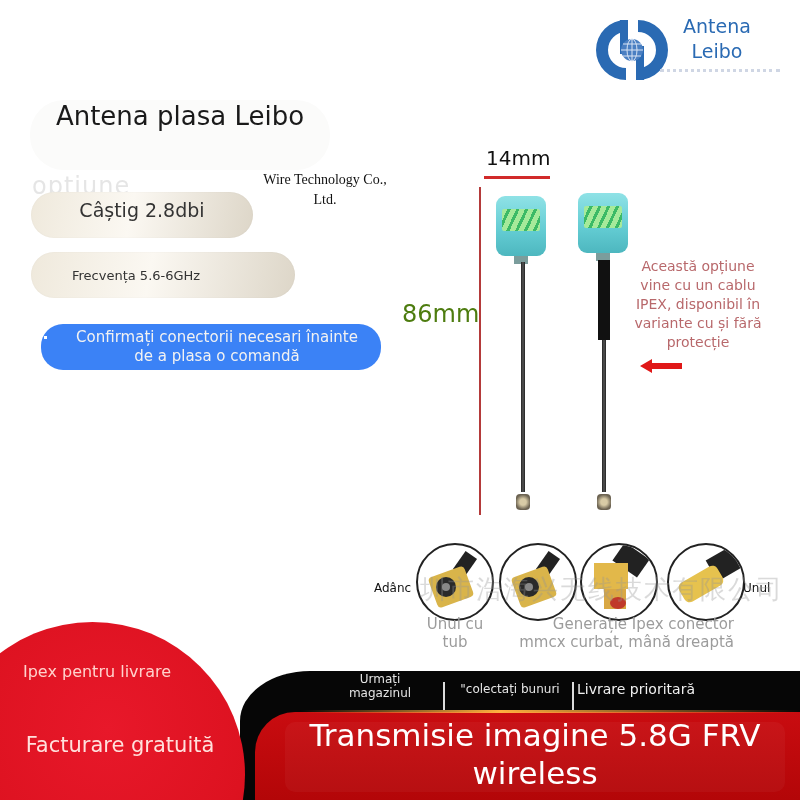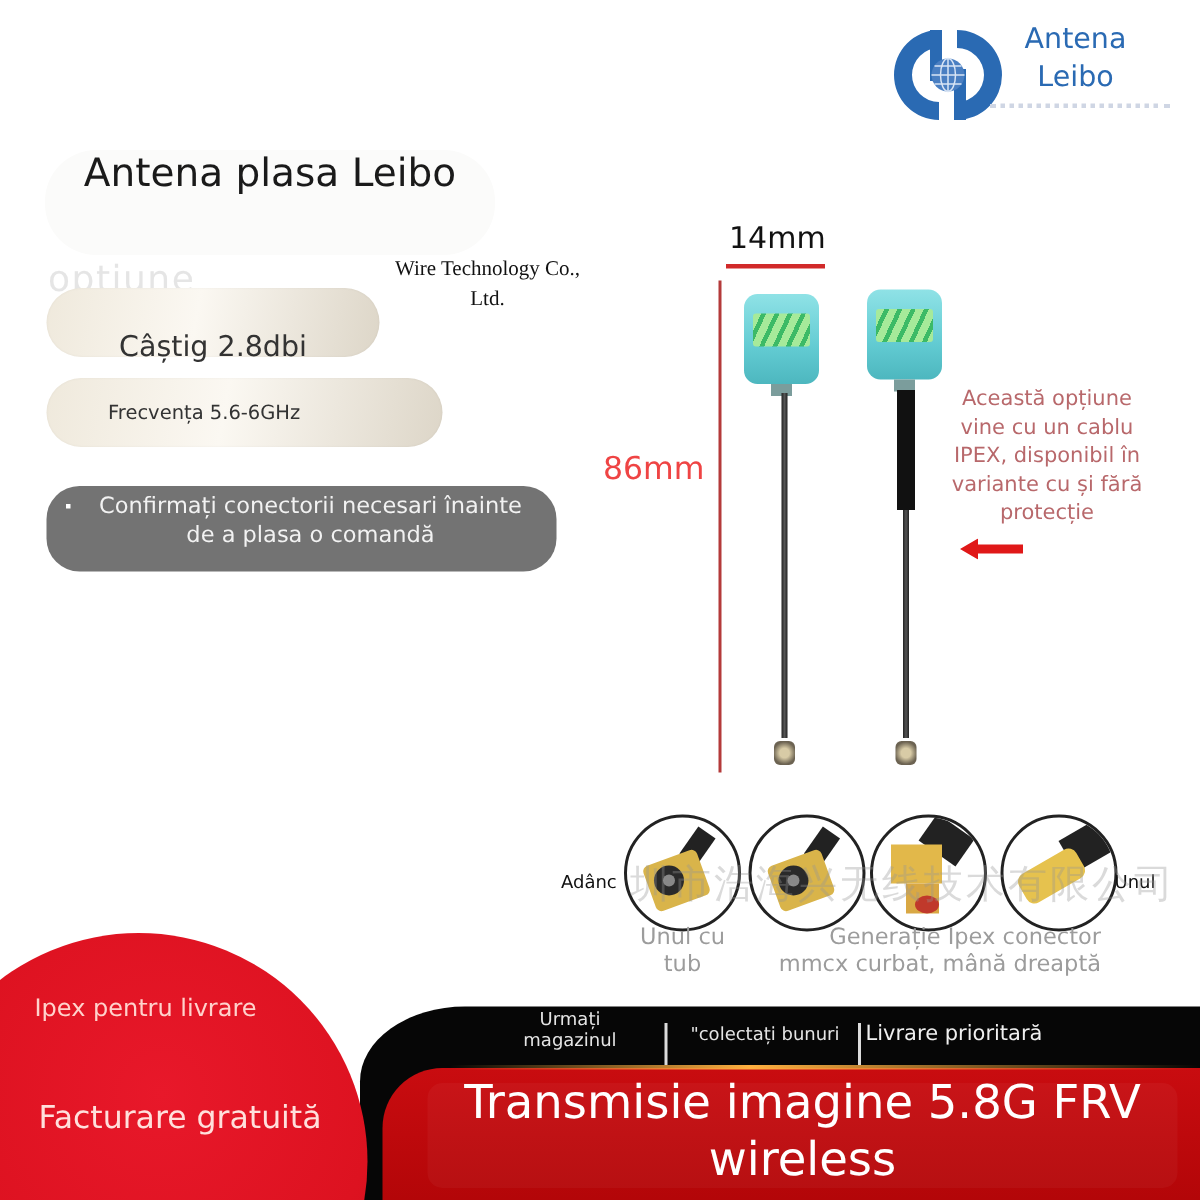--- a/index.html
+++ b/index.html
@@ -14,32 +14,32 @@
   .brand-sub { left: 660px; top: 62px; width: 120px; height: 10px; border-bottom: 3px dotted #cfd6e4; }
 
   
   .title-bg { left: 30px; top: 100px; width: 300px; height: 70px; background: #fbfbfa; border-radius: 34px; }
   .title { left: 40px; top: 100px; width: 280px; text-align: center; font-size: 26px; line-height: 32px; color: #1a1a1a; }
   .watermark { left: 32px; top: 172px; font-size: 24px; color: rgba(180,180,180,0.35); letter-spacing: 1px; white-space: nowrap; }
   .company { left: 258px; top: 170px; width: 134px; text-align: center; font-size: 14px; line-height: 20px; color: #111; font-family: Liberation Serif, serif; }
 
   .pill { border-radius: 24px; background: linear-gradient(100deg, #efe9dc 0%, #fbf8f2 45%, #ddd6c8 100%); box-shadow: inset 0 0 2px rgba(0,0,0,0.05); }
   .gain { left: 31px; top: 192px; width: 222px; height: 46px; }
-  .gain-text { left: 31px; top: 208px; width: 222px; height: 46px; display: flex; align-items: center; justify-content: center; font-size: 19px; color: #333; }
+  .gain-text { left: 31px; top: 187px; width: 222px; height: 46px; display: flex; align-items: center; justify-content: center; font-size: 19px; color: #333; }
   .freq { left: 31px; top: 252px; width: 264px; height: 46px; }
   .freq-text { left: 72px; top: 252px; height: 46px; display: flex; align-items: center; font-size: 13px; color: #333; }
 
-  .notice { left: 31px; top: 324px; width: 340px; height: 57px; background: #737373; border-radius: 22px; color: #f2f2f2; font-size: 15px; line-height: 19px; text-align: center; padding: 4px 14px 0 26px; }
+  .notice { left: 41px; top: 324px; width: 340px; height: 46px; background: #3b82f6; border-radius: 22px; color: #f2f2f2; font-size: 15px; line-height: 19px; text-align: center; padding: 4px 14px 0 26px; }
   .notice-dot { left: 44px; top: 336px; width: 3px; height: 3px; background: #fff; }
 
   
   .dim-w-label { left: 486px; top: 146px; font-size: 20px; color: #111; }
   .dim-w-line { left: 484px; top: 176px; width: 66px; height: 3px; background: #d12a2a; }
   .dim-h-line { left: 479px; top: 187px; width: 2px; height: 328px; background: #b43a3a; }
-  .dim-h-label { left: 402px; top: 300px; font-size: 21px; color: #ef4444; }
+  .dim-h-label { left: 402px; top: 300px; font-size: 24px; color: #4d7c0f; }
 
   
   .ant-head { width: 50px; height: 60px; border-radius: 9px; background: linear-gradient(180deg, #8fe2e6 0%, #62cbd2 60%, #4db7bf 100%); }
   .ant-head .win { position: absolute; left: 6px; top: 13px; width: 38px; height: 22px; background: repeating-linear-gradient(115deg, #a6ea9a 0 5px, #3cba66 5px 8px); border-radius: 2px; }
   .ant-head .neck { position: absolute; left: 18px; top: 60px; width: 14px; height: 8px; background: #7b9d9c; }
   .ant1-head { left: 496px; top: 196px; }
   .ant2-head { left: 578px; top: 193px; }
   .cable { width: 4px; background: linear-gradient(90deg,#222,#555,#222); }
   .cable1 { left: 521px; top: 262px; height: 230px; }
   .sleeve2 { left: 598px; top: 260px; width: 12px; height: 80px; background: #111; }

